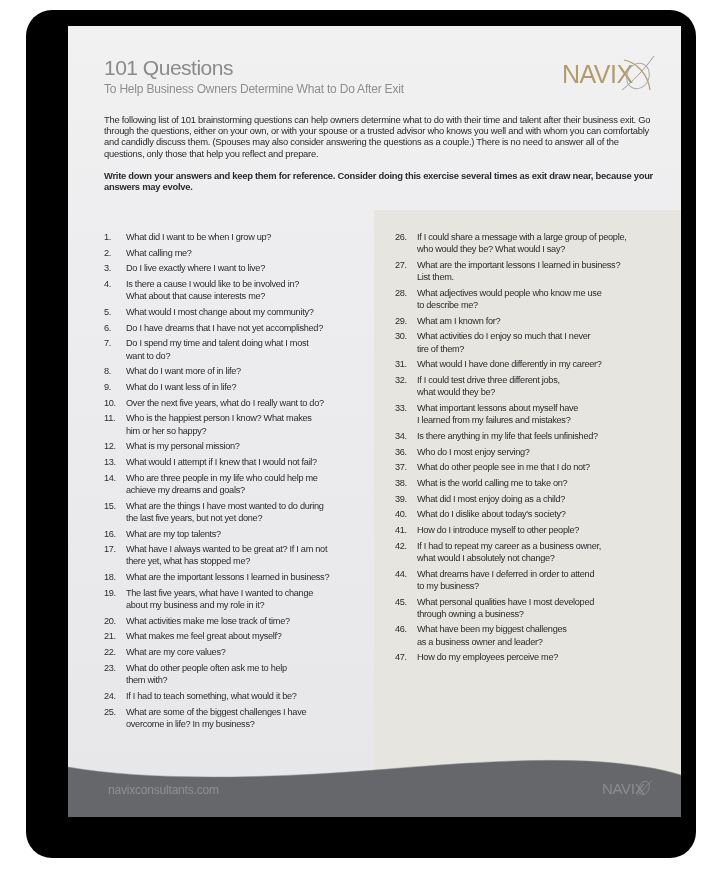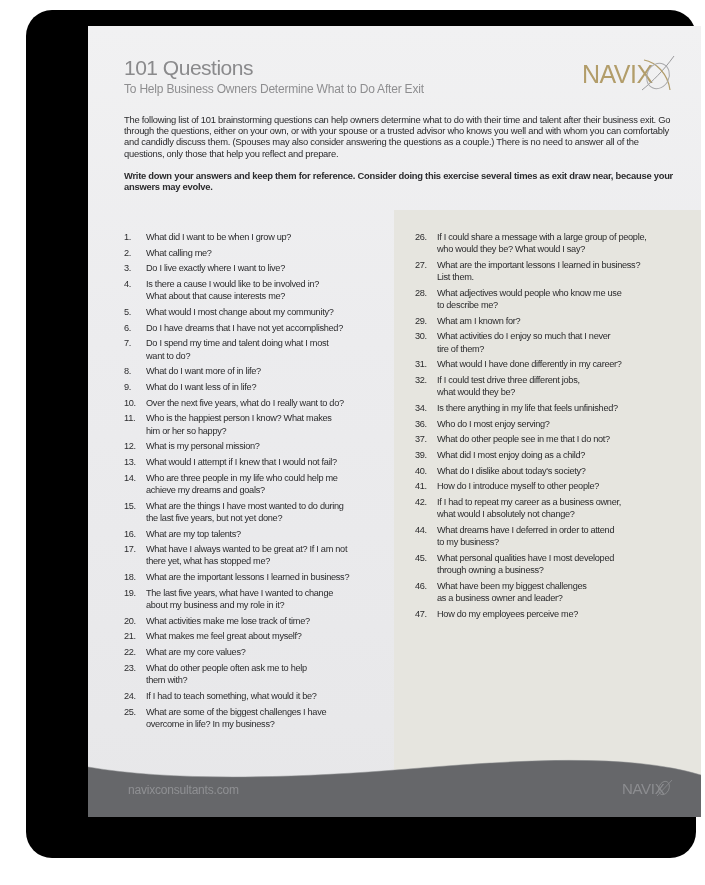--- a/index.html
+++ b/index.html
@@ -24,21 +24,20 @@
       border-radius: 26px;
     }
     .page {
       position: absolute;
       left: 68px;
       top: 26px;
       width: 613px;
       height: 791px;
       background: linear-gradient(180deg, #f1f1f2 0%, #ececee 40%, #e7e7e9 100%);
       overflow: hidden;
-      margin-left: 20px;
     }
     .title {
       position: absolute;
       left: 36px;
       top: 30px;
       font-size: 21px;
       color: #8a8a8c;
       letter-spacing: -0.5px;
       white-space: nowrap;
     }
@@ -295,30 +294,39 @@
     <div class="q">
         <span class="num">31.</span>
         <span class="text">What would I have done differently in my career?</span>
       </div>
     <div class="q">
         <span class="num">32.</span>
         <span class="text">If I could test drive three different jobs,
 what would they be?</span>
       </div>
     <div class="q">
+        <span class="num">33.</span>
+        <span class="text">What important lessons about myself have
+I learned from my failures and mistakes?</span>
+      </div>
+    <div class="q">
         <span class="num">34.</span>
         <span class="text">Is there anything in my life that feels unfinished?</span>
       </div>
     <div class="q">
         <span class="num">36.</span>
         <span class="text">Who do I most enjoy serving?</span>
       </div>
     <div class="q">
         <span class="num">37.</span>
         <span class="text">What do other people see in me that I do not?</span>
+      </div>
+    <div class="q">
+        <span class="num">38.</span>
+        <span class="text">What is the world calling me to take on?</span>
       </div>
     <div class="q">
         <span class="num">39.</span>
         <span class="text">What did I most enjoy doing as a child?</span>
       </div>
     <div class="q">
         <span class="num">40.</span>
         <span class="text">What do I dislike about today's society?</span>
       </div>
     <div class="q">

